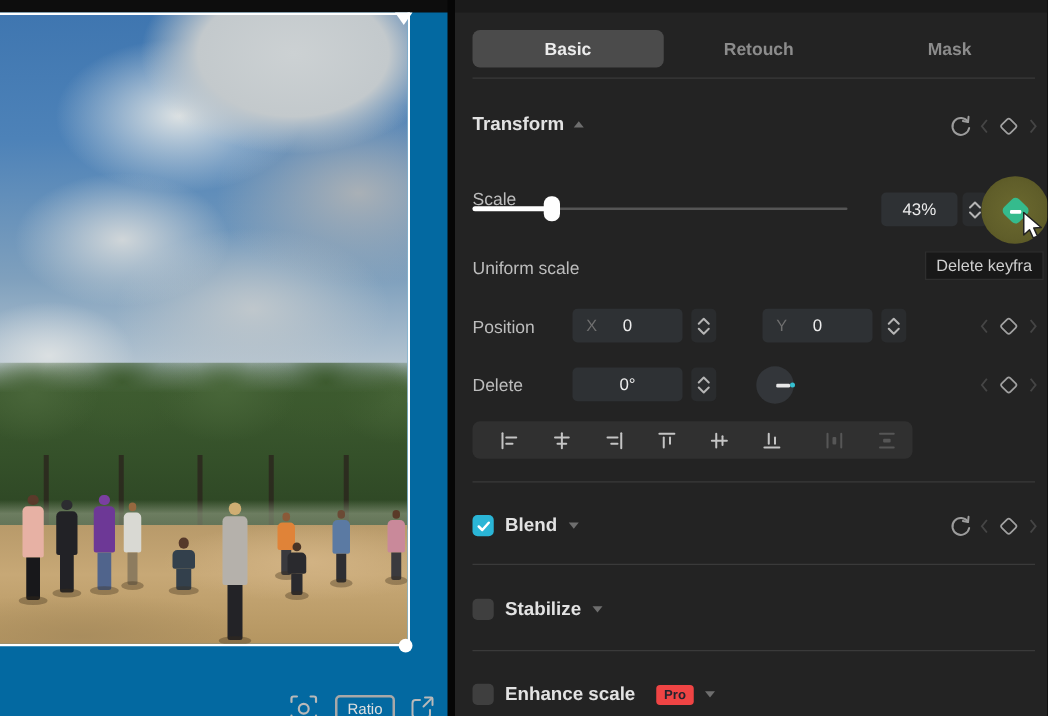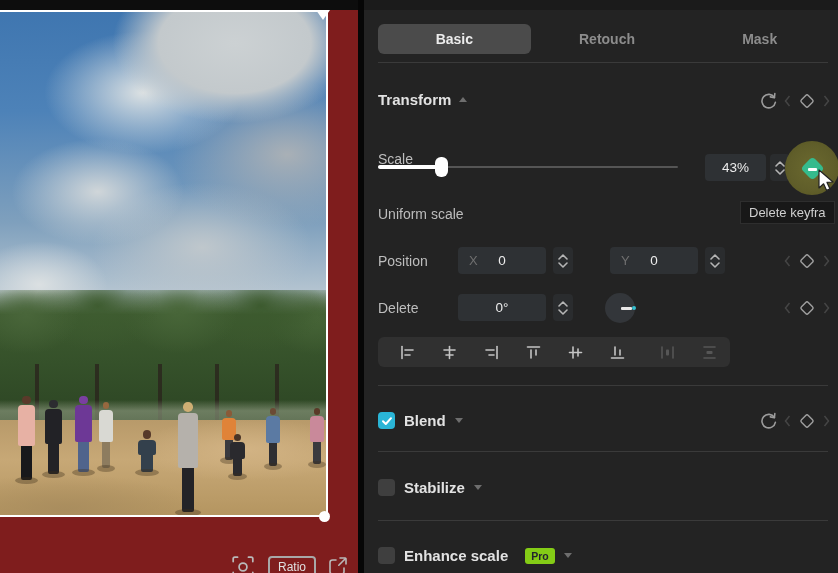--- a/index.html
+++ b/index.html
@@ -1,21 +1,21 @@
 <!DOCTYPE html>
 <html><head>
 <meta charset="utf-8">
 <style>
   * { margin:0; padding:0; box-sizing:border-box; }
   html,body { background:#000; }
   body { font-family:"Liberation Sans", sans-serif; }
   .app { position:relative; width:838px; height:573px; background:#232323; overflow:hidden; }
 
   
-  .preview { position:absolute; left:0; top:0; width:396px; height:573px; background:#7f1d1d; overflow:hidden; }
+  .preview { position:absolute; left:0; top:0; width:396px; height:573px; background:#0369a1; overflow:hidden; }
   .preview-topstrip { position:absolute; left:0; top:0; width:100%; height:10px; background:#0d0d0d; }
   .photo-frame { position:absolute; left:0; top:10px; width:328px; height:507px;
     border-top:2px solid #fff; border-right:2px solid #fff; border-bottom:2px solid #fff; overflow:hidden; }
   .handle-tr { position:absolute; left:316px; top:10px; width:0; height:0;
     border-left:7px solid transparent; border-right:7px solid transparent; border-top:10px solid #fff; z-index:5; }
   .handle-br { position:absolute; left:319px; top:511px; width:11px; height:11px; border-radius:50%; background:#fff; z-index:5; }
   .photo { position:relative; width:100%; height:100%; }
   .sky { position:absolute; left:0; top:0; width:100%; height:310px;
     background:
       radial-gradient(ellipse 52% 36% at 72% 10%, #ccd1d3 0%, #c3c9cc 45%, rgba(190,197,201,0) 72%),
@@ -86,21 +86,21 @@
   .dial-bar { position:absolute; right:3px; top:50%; width:11px; height:3px; margin-top:-1.5px; background:#e8e8e8; border-radius:1px; }
   .dial-dot { position:absolute; right:-1px; top:50%; width:4px; height:4px; margin-top:-2px; border-radius:50%; background:#35c0d0; }
   .align-bar { position:absolute; left:14px; top:337px; width:352px; height:30px; background:#303030; border-radius:6px;
     display:flex; align-items:center; padding:0 8px; }
   .align-group { display:flex; align-items:center; }
   .align-btn { width:42px; height:28px; display:flex; align-items:center; justify-content:center; color:#c4c4c4; }
   .align-btn.disabled { color:#565656; }
   .align-sep { width:1px; height:18px; background:#4a4a4a; margin:0 4px; }
   .checkbox { width:17px; height:17px; border-radius:4px; background:#3f3f3f; display:flex; align-items:center; justify-content:center; }
   .checkbox.checked { background:#2ab5d6; }
-  .pro-badge { background:#84cc16; color:#23232e; font-size:10.5px; font-weight:bold; padding:2px 6px; border-radius:3px; margin-left:8px; }
+  .pro-badge { background:#ef4444; color:#23232e; font-size:10.5px; font-weight:bold; padding:2px 6px; border-radius:3px; margin-left:8px; }
   .chev { display:flex; }
 </style>
 </head>
 <body>
 
 <div class="app">
 
   <div class="preview">
     <div class="preview-topstrip"></div>
     <div class="photo-frame">

